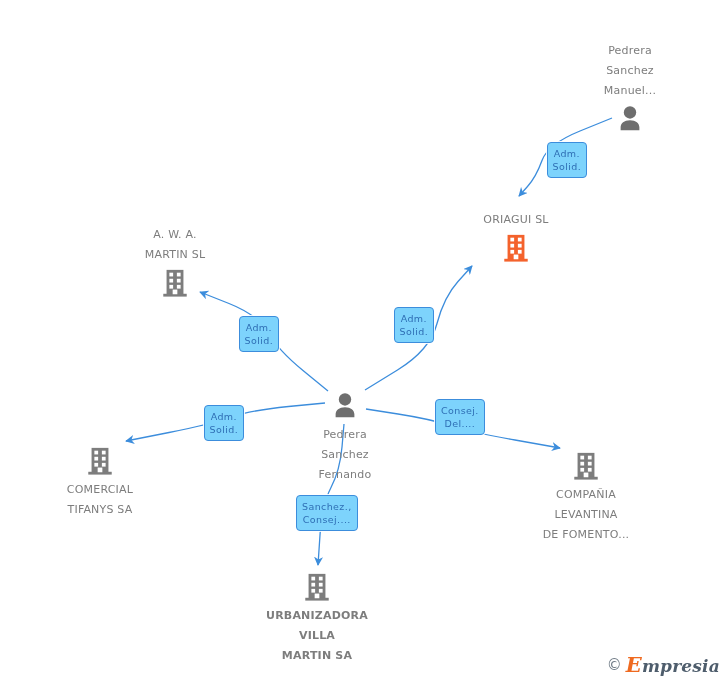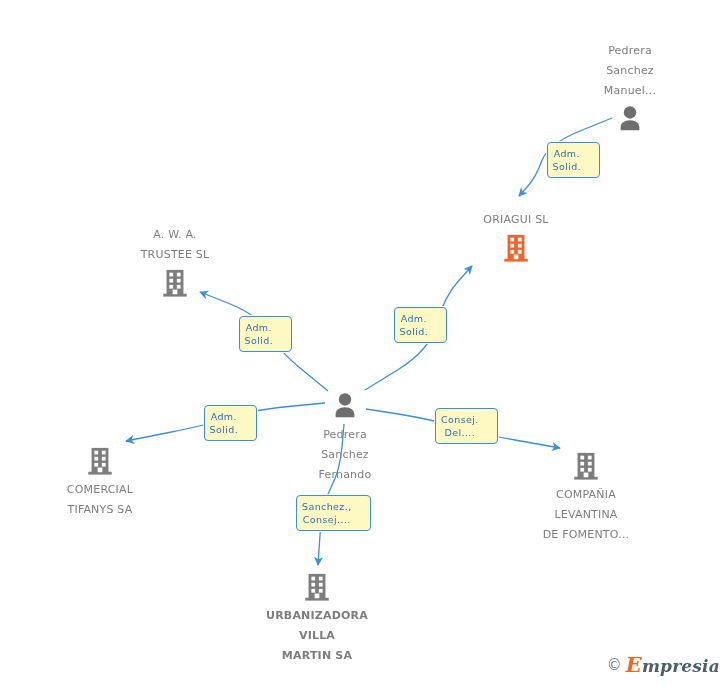--- a/index.html
+++ b/index.html
@@ -54,26 +54,26 @@
   .node.label-top .caption { margin-bottom: 3px; }
   
   .node.label-bottom .caption { margin-top: 4px; }
 
   
   .rel {
     position: absolute;
     box-sizing: border-box;
     border: 1px solid #3c8ddc;
     border-radius: 4px;
-    background: #fef9c3;
+    background: #7dd3fc;
     color: #2f6fb5;
     font-size: 9.5px;
     line-height: 13px;
     text-align: center;
-    padding: 4px 18px 4px 5px;
+    padding: 4px 5px 4px 5px;
     white-space: pre-line;
     letter-spacing: .4px;
     z-index: 4;
     box-shadow: 0 0 0 1px rgba(255,255,255,.9);
   }
 
   
   #watermark {
     position: absolute;
     right: 8px;
@@ -141,21 +141,21 @@
               <rect x="10" y="11.5" width="4" height="4"></rect>
               <rect x="18" y="11.5" width="4" height="4"></rect>
               <rect x="10" y="18" width="4" height="4"></rect>
               <rect x="18" y="18" width="4" height="4"></rect>
               <rect x="13.5" y="23" width="5" height="5"></rect>
             </g>
           </svg></span>
       </div>
       <div class="node company label-top" style="left: 175px; top: 225px;">
         <span class="caption">A. W. A.
-TRUSTEE SL</span>
+MARTIN SL</span>
         <span class="glyph"><svg width="30" height="30" viewBox="0 0 32 32" xmlns="http://www.w3.org/2000/svg">
             <g fill="#7d7d7d">
               <rect x="7" y="2" width="18" height="26"></rect>
               <rect x="3.5" y="27.5" width="25" height="3"></rect>
             </g>
             <g fill="#ffffff">
               <rect x="10" y="5" width="4" height="4"></rect>
               <rect x="18" y="5" width="4" height="4"></rect>
               <rect x="10" y="11.5" width="4" height="4"></rect>
               <rect x="18" y="11.5" width="4" height="4"></rect>
@@ -239,21 +239,21 @@
 
   <div id="rels">
       <div class="rel" style="left: 546.5px; top: 142px;">Adm.
 Solid.</div>
       <div class="rel" style="left: 393.5px; top: 307px;">Adm.
 Solid.</div>
       <div class="rel" style="left: 238.5px; top: 316px;">Adm.
 Solid.</div>
       <div class="rel" style="left: 203.5px; top: 405px;">Adm.
 Solid.</div>
-      <div class="rel" style="left: 435px; top: 408px;">Consej.
+      <div class="rel" style="left: 435px; top: 399px;">Consej.
 Del....</div>
       <div class="rel" style="left: 296px; top: 495px;">Sanchez.,
 Consej....</div>
     </div>
 
   <div id="watermark">
     <span class="copy">©</span>
     <span class="brand"><span class="cap">E</span><span>mpresia</span></span>
   </div>
 

